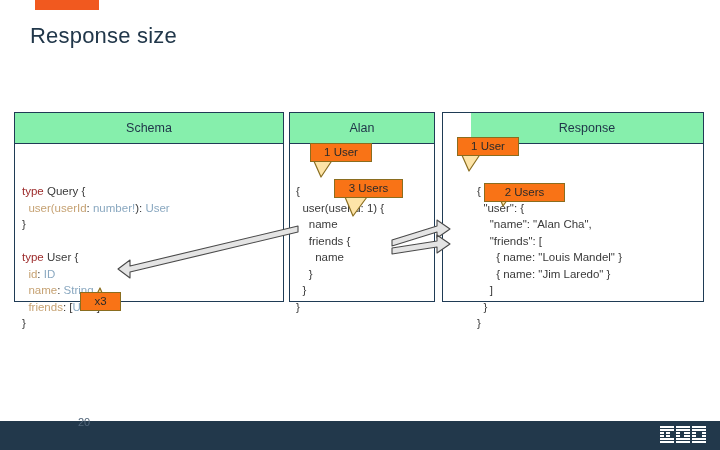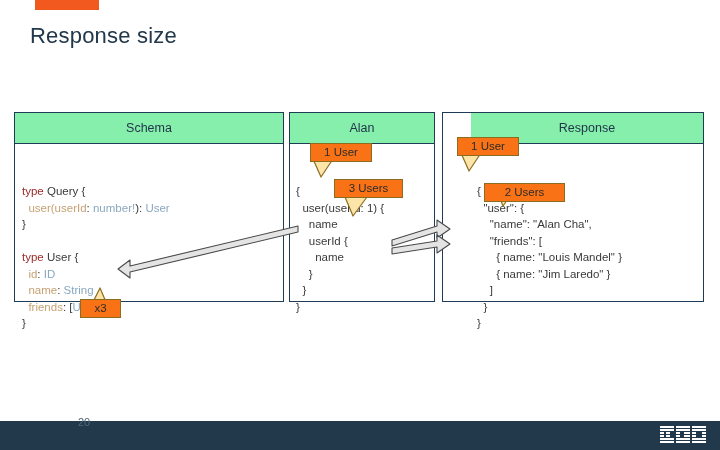--- a/index.html
+++ b/index.html
@@ -104,21 +104,21 @@
   <div class="col col-schema">
     <div class="col-head">Schema</div>
     <div class="col-body">
       <div class="schema-code"><div><span class="kw">type </span><span class="pl">Query {</span></div><div><span class="fld">  user</span><span class="fld">(</span><span class="fld">userId</span><span class="pl">: </span><span class="typ">number!</span><span class="pl">): </span><span class="typ">User</span></div><div><span class="pl">}</span></div><div><span class="pl"> </span></div><div><span class="kw">type </span><span class="pl">User {</span></div><div><span class="fld">  id</span><span class="pl">: </span><span class="typ">ID</span></div><div><span class="fld">  name</span><span class="pl">: </span><span class="typ">String</span></div><div><span class="fld">  friends</span><span class="pl">: [</span><span class="typ">User</span><span class="pl">]</span></div><div><span class="pl">}</span></div></div>
     </div>
   </div>
 
   <div class="col col-query">
     <div class="col-head">Alan</div>
     <div class="col-body">
-      <div class="query-code"><div><span class="pl">{</span></div><div><span class="pl">  user(userId: 1) {</span></div><div><span class="pl">    name</span></div><div><span class="pl">    userId {</span></div><div><span class="pl">      name</span></div><div><span class="pl">    }</span></div><div><span class="pl">  }</span></div><div><span class="pl">}</span></div></div>
+      <div class="query-code"><div><span class="pl">{</span></div><div><span class="pl">  user(userId: 1) {</span></div><div><span class="pl">    name</span></div><div><span class="pl">    friends {</span></div><div><span class="pl">      name</span></div><div><span class="pl">    }</span></div><div><span class="pl">  }</span></div><div><span class="pl">}</span></div></div>
     </div>
   </div>
 
   <div class="col col-response">
     <div class="col-head">Response</div>
     <div class="col-body">
       <div class="resp-code"><div><span class="pl">{</span></div><div><span class="pl">  "user": {</span></div><div><span class="pl">    "name": "Alan Cha",</span></div><div><span class="pl">    "friends": [</span></div><div><span class="pl">      { name: "Louis Mandel" }</span></div><div><span class="pl">      { name: "Jim Laredo" }</span></div><div><span class="pl">    ]</span></div><div><span class="pl">  }</span></div><div><span class="pl">}</span></div></div>
     </div>
   </div>
 
@@ -133,21 +133,21 @@
     </g>
 
     <g>
       <polygon points="392,248 437,241 437,235 450,244 437,253 437,247 392,254" fill="#e4e4e4" stroke="#4a4a4a" stroke-width="1.1" stroke-linejoin="round"></polygon>
     </g>
   </svg>
 
   <svg class="tail-svg" style="left:80px;top:288px;" width="30" height="14">
     <polygon points="13,14 20,0 26,14" fill="#fde4a8" stroke="#8a6d1f" stroke-width="1.2" stroke-linejoin="round"></polygon>
   </svg>
-  <div class="callout" style="left:80px;top:299px;width:41px;text-align:center;">x3</div>
+  <div class="callout" style="left:80px;top:292px;width:41px;text-align:center;">x3</div>
 
   <svg class="tail-svg" style="left:313px;top:159px;" width="34" height="18">
     <polygon points="0,0 20,0 8,18" fill="#fde4a8" stroke="#8a6d1f" stroke-width="1.2" stroke-linejoin="round"></polygon>
   </svg>
   <div class="callout" style="left:310px;top:143px;width:62px;text-align:center;">1 User</div>
 
   <svg class="tail-svg" style="left:345px;top:197px;" width="34" height="18">
     <polygon points="0,0 22,0 8,19" fill="#fde4a8" stroke="#8a6d1f" stroke-width="1.2" stroke-linejoin="round"></polygon>
   </svg>
   <div class="callout" style="left:334px;top:179px;width:69px;text-align:center;">3 Users</div>

